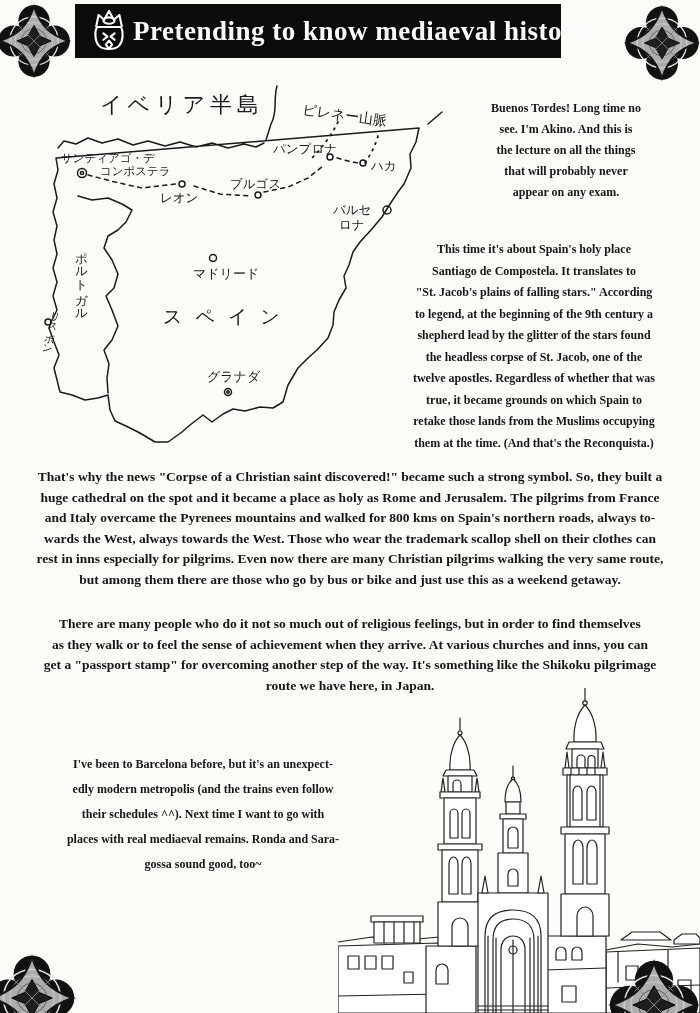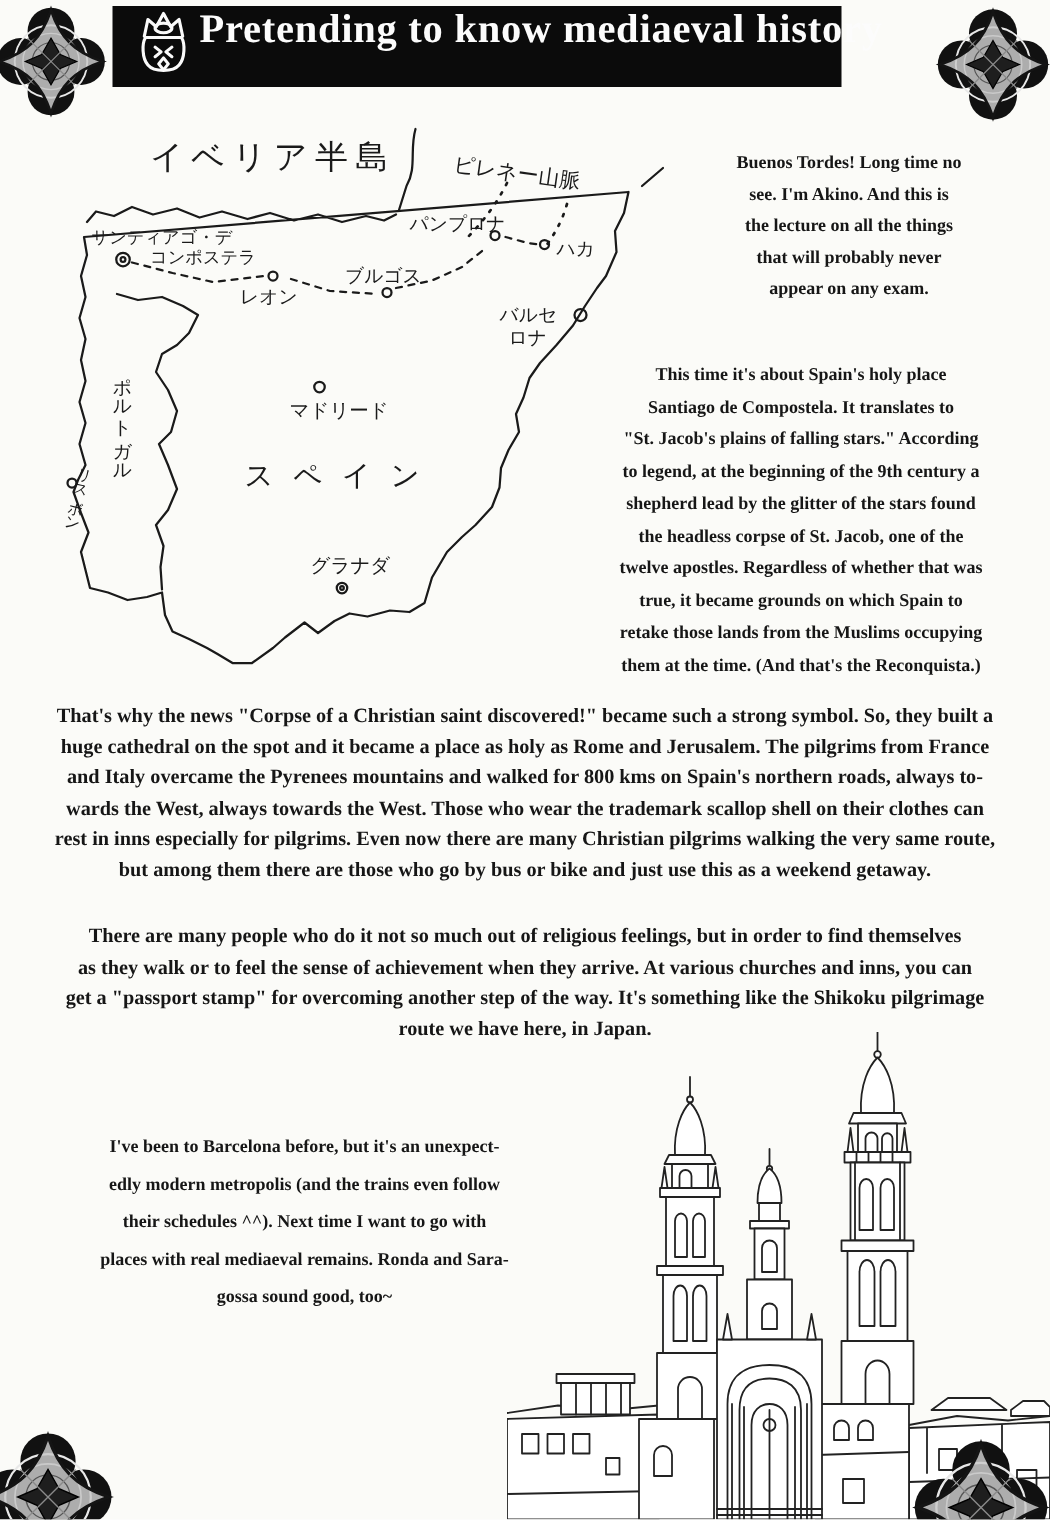--- a/index.html
+++ b/index.html
@@ -3,21 +3,21 @@
 <meta charset="utf-8">
 <style>
   html,body{margin:0;padding:0;}
   #page{
     position:relative;width:700px;height:1013px;overflow:hidden;
     background:#fbfbf8;font-family:"Liberation Serif",serif;color:#141414;
   }
   
   .banner{
     position:absolute;left:75px;top:4px;width:486px;height:54px;
-    background:#0b0b0b;display:flex;align-items:flex-start;
+    background:#0b0b0b;display:flex;align-items:center;
   }
   .banner .emblem{flex:0 0 auto;margin-left:10px;}
   .banner .title{
     flex:1;color:#fcfcfc;font-size:27px;font-weight:bold;text-align:center;
     letter-spacing:.5px;white-space:nowrap;padding-right:8px;
     font-family:"Liberation Serif",serif;
   }
   
   .rosette{position:absolute;}
   

